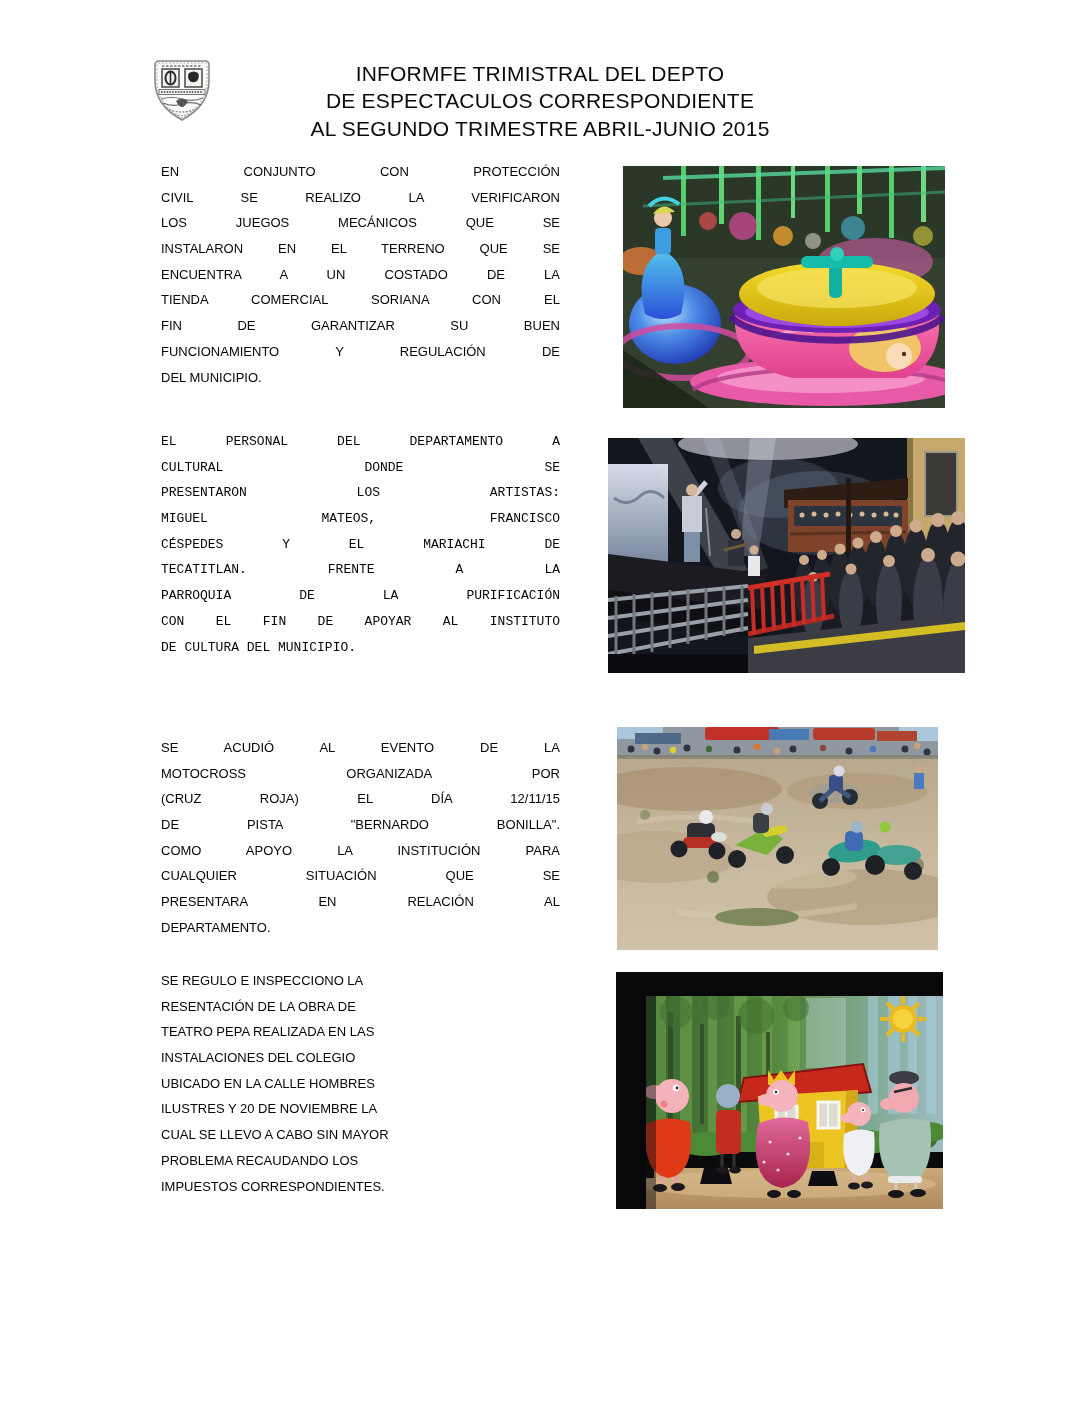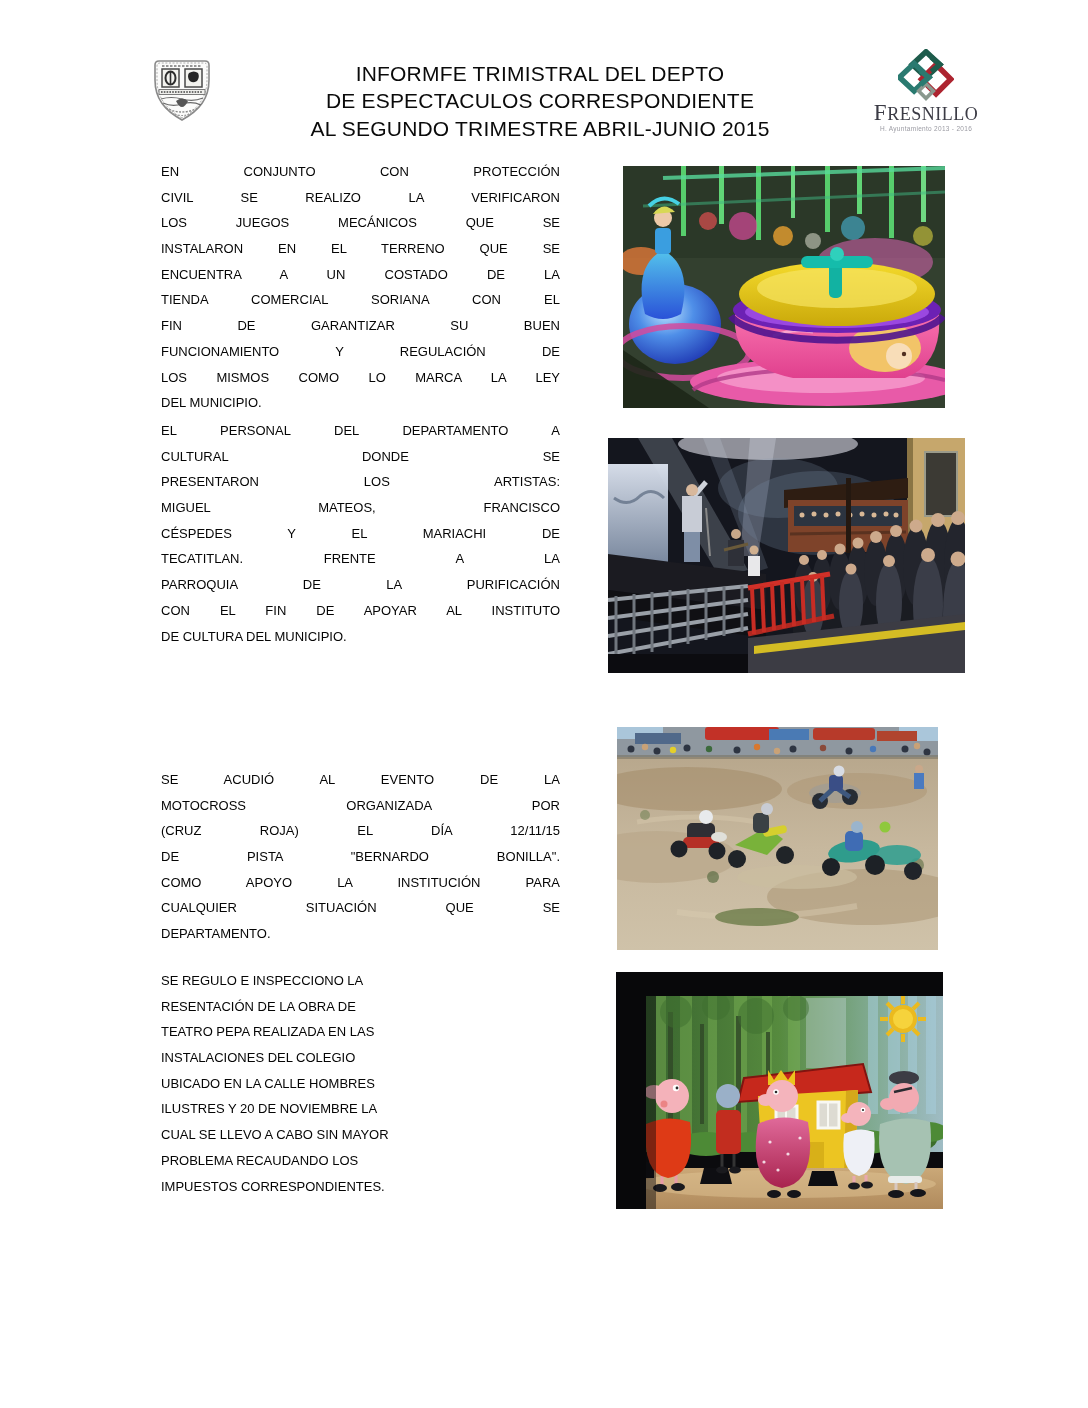--- a/index.html
+++ b/index.html
@@ -29,22 +29,22 @@
   .fres-word::first-letter{font-size:23px;}
   .fres-tagline{font-size:6.5px;color:#9a9aa2;margin-top:1px;letter-spacing:0.3px;}
   
   .para{
     position:absolute;left:161px;width:399px;
     font-size:13px;line-height:25.7px;color:#050505;
   }
   .para .line{height:25.7px;white-space:normal;overflow:visible;}
   .para .line.just{text-align:justify;text-align-last:justify;}
   #para-0{top:156px;}
-  #para-1{top:415px;}
-  #para-2{top:764px;}
+  #para-1{top:426px;font-family:Liberation Mono, monospace;}
+  #para-2{top:732px;}
   #para-3{top:965px;}
   
   .photo{position:absolute;overflow:hidden;}
   .photo svg{display:block;width:100%;height:100%;}
   #photo-0{left:623px;top:163px;width:322px;height:242px;}
   #photo-1{left:608px;top:435px;width:357px;height:235px;}
   #photo-2{left:617px;top:724px;width:321px;height:223px;}
   #photo-3{left:616px;top:969px;width:327px;height:237px;}
 </style>
 </head>
@@ -71,63 +71,51 @@
       <path d="M22,57 q10,5 20,0" fill="none" stroke="#9a9a9a" stroke-width="1.2" stroke-dasharray="1.8,1.4"></path>
     </svg>
   </div>
 
   <div class="title-block">
     <div>INFORMFE TRIMISTRAL DEL DEPTO</div>
     <div>DE ESPECTACULOS CORRESPONDIENTE</div>
     <div>AL SEGUNDO TRIMESTRE ABRIL-JUNIO 2015</div>
   </div>
 
-  <div class="fresnillo">
-    <svg class="fres-diamonds" viewBox="0 0 60 58">
-      <polygon points="30,3 45,17 30,31 15,17" fill="none" stroke="#1e5c4c" stroke-width="6"></polygon>
-      <polygon points="17,16 33,31 17,46 1,31" fill="none" stroke="#2a7a70" stroke-width="6"></polygon>
-      <polygon points="41,17 57,33 41,49 25,33" fill="none" stroke="#ad2430" stroke-width="6"></polygon>
-      <path d="M36,9 L45,17 L36,25" fill="none" stroke="#1e5c4c" stroke-width="6"></path>
-      <path d="M30,38 L38,46 L30,54 L22,46 Z" fill="none" stroke="#8a988e" stroke-width="4"></path>
-      <path d="M24,24 L33,31 L24,39" fill="none" stroke="#2a7a70" stroke-width="6"></path>
-    </svg>
-    <div class="fres-word">FRESNILLO</div>
-    <div class="fres-tagline">H. Ayuntamiento 2013 - 2016</div>
-  </div>
 
   <div class="para" id="para-0">
       <div class="line just">EN CONJUNTO CON PROTECCIÓN</div>
       <div class="line just">CIVIL SE REALIZO LA VERIFICARON</div>
       <div class="line just">LOS JUEGOS MECÁNICOS QUE SE</div>
       <div class="line just">INSTALARON EN EL TERRENO QUE SE</div>
       <div class="line just">ENCUENTRA A UN COSTADO DE LA</div>
       <div class="line just">TIENDA COMERCIAL SORIANA CON EL</div>
       <div class="line just">FIN DE GARANTIZAR SU BUEN</div>
       <div class="line just">FUNCIONAMIENTO Y REGULACIÓN DE</div>
-      <div class="line just">LOS MISMOS COMO LO MARCA LA LEY</div>
       <div class="line">DEL MUNICIPIO.</div>
     </div>
   <div class="para" id="para-1">
       <div class="line just">EL PERSONAL DEL DEPARTAMENTO A</div>
       <div class="line just">CULTURAL DONDE SE</div>
       <div class="line just">PRESENTARON LOS ARTISTAS:</div>
       <div class="line just">MIGUEL MATEOS, FRANCISCO</div>
       <div class="line just">CÉSPEDES Y EL MARIACHI DE</div>
       <div class="line just">TECATITLAN. FRENTE A LA</div>
       <div class="line just">PARROQUIA DE LA PURIFICACIÓN</div>
       <div class="line just">CON EL FIN DE APOYAR AL INSTITUTO</div>
       <div class="line">DE CULTURA DEL MUNICIPIO.</div>
     </div>
   <div class="para" id="para-2">
       <div class="line just">SE ACUDIÓ AL EVENTO DE LA</div>
       <div class="line just">MOTOCROSS ORGANIZADA POR</div>
       <div class="line just">(CRUZ ROJA) EL DÍA 12/11/15</div>
       <div class="line just">DE PISTA "BERNARDO BONILLA".</div>
       <div class="line just">COMO APOYO LA INSTITUCIÓN PARA</div>
       <div class="line just">CUALQUIER SITUACIÓN QUE SE</div>
+      <div class="line just">PRESENTARA EN RELACIÓN AL</div>
       <div class="line">DEPARTAMENTO.</div>
     </div>
   <div class="para" id="para-3">
       <div class="line">SE REGULO E INSPECCIONO LA</div>
       <div class="line">RESENTACIÓN DE LA OBRA DE</div>
       <div class="line">TEATRO PEPA REALIZADA EN LAS</div>
       <div class="line">INSTALACIONES DEL COLEGIO</div>
       <div class="line">UBICADO EN LA CALLE HOMBRES</div>
       <div class="line">ILUSTRES Y 20 DE NOVIEMBRE LA</div>
       <div class="line">CUAL SE LLEVO A CABO SIN MAYOR</div>

